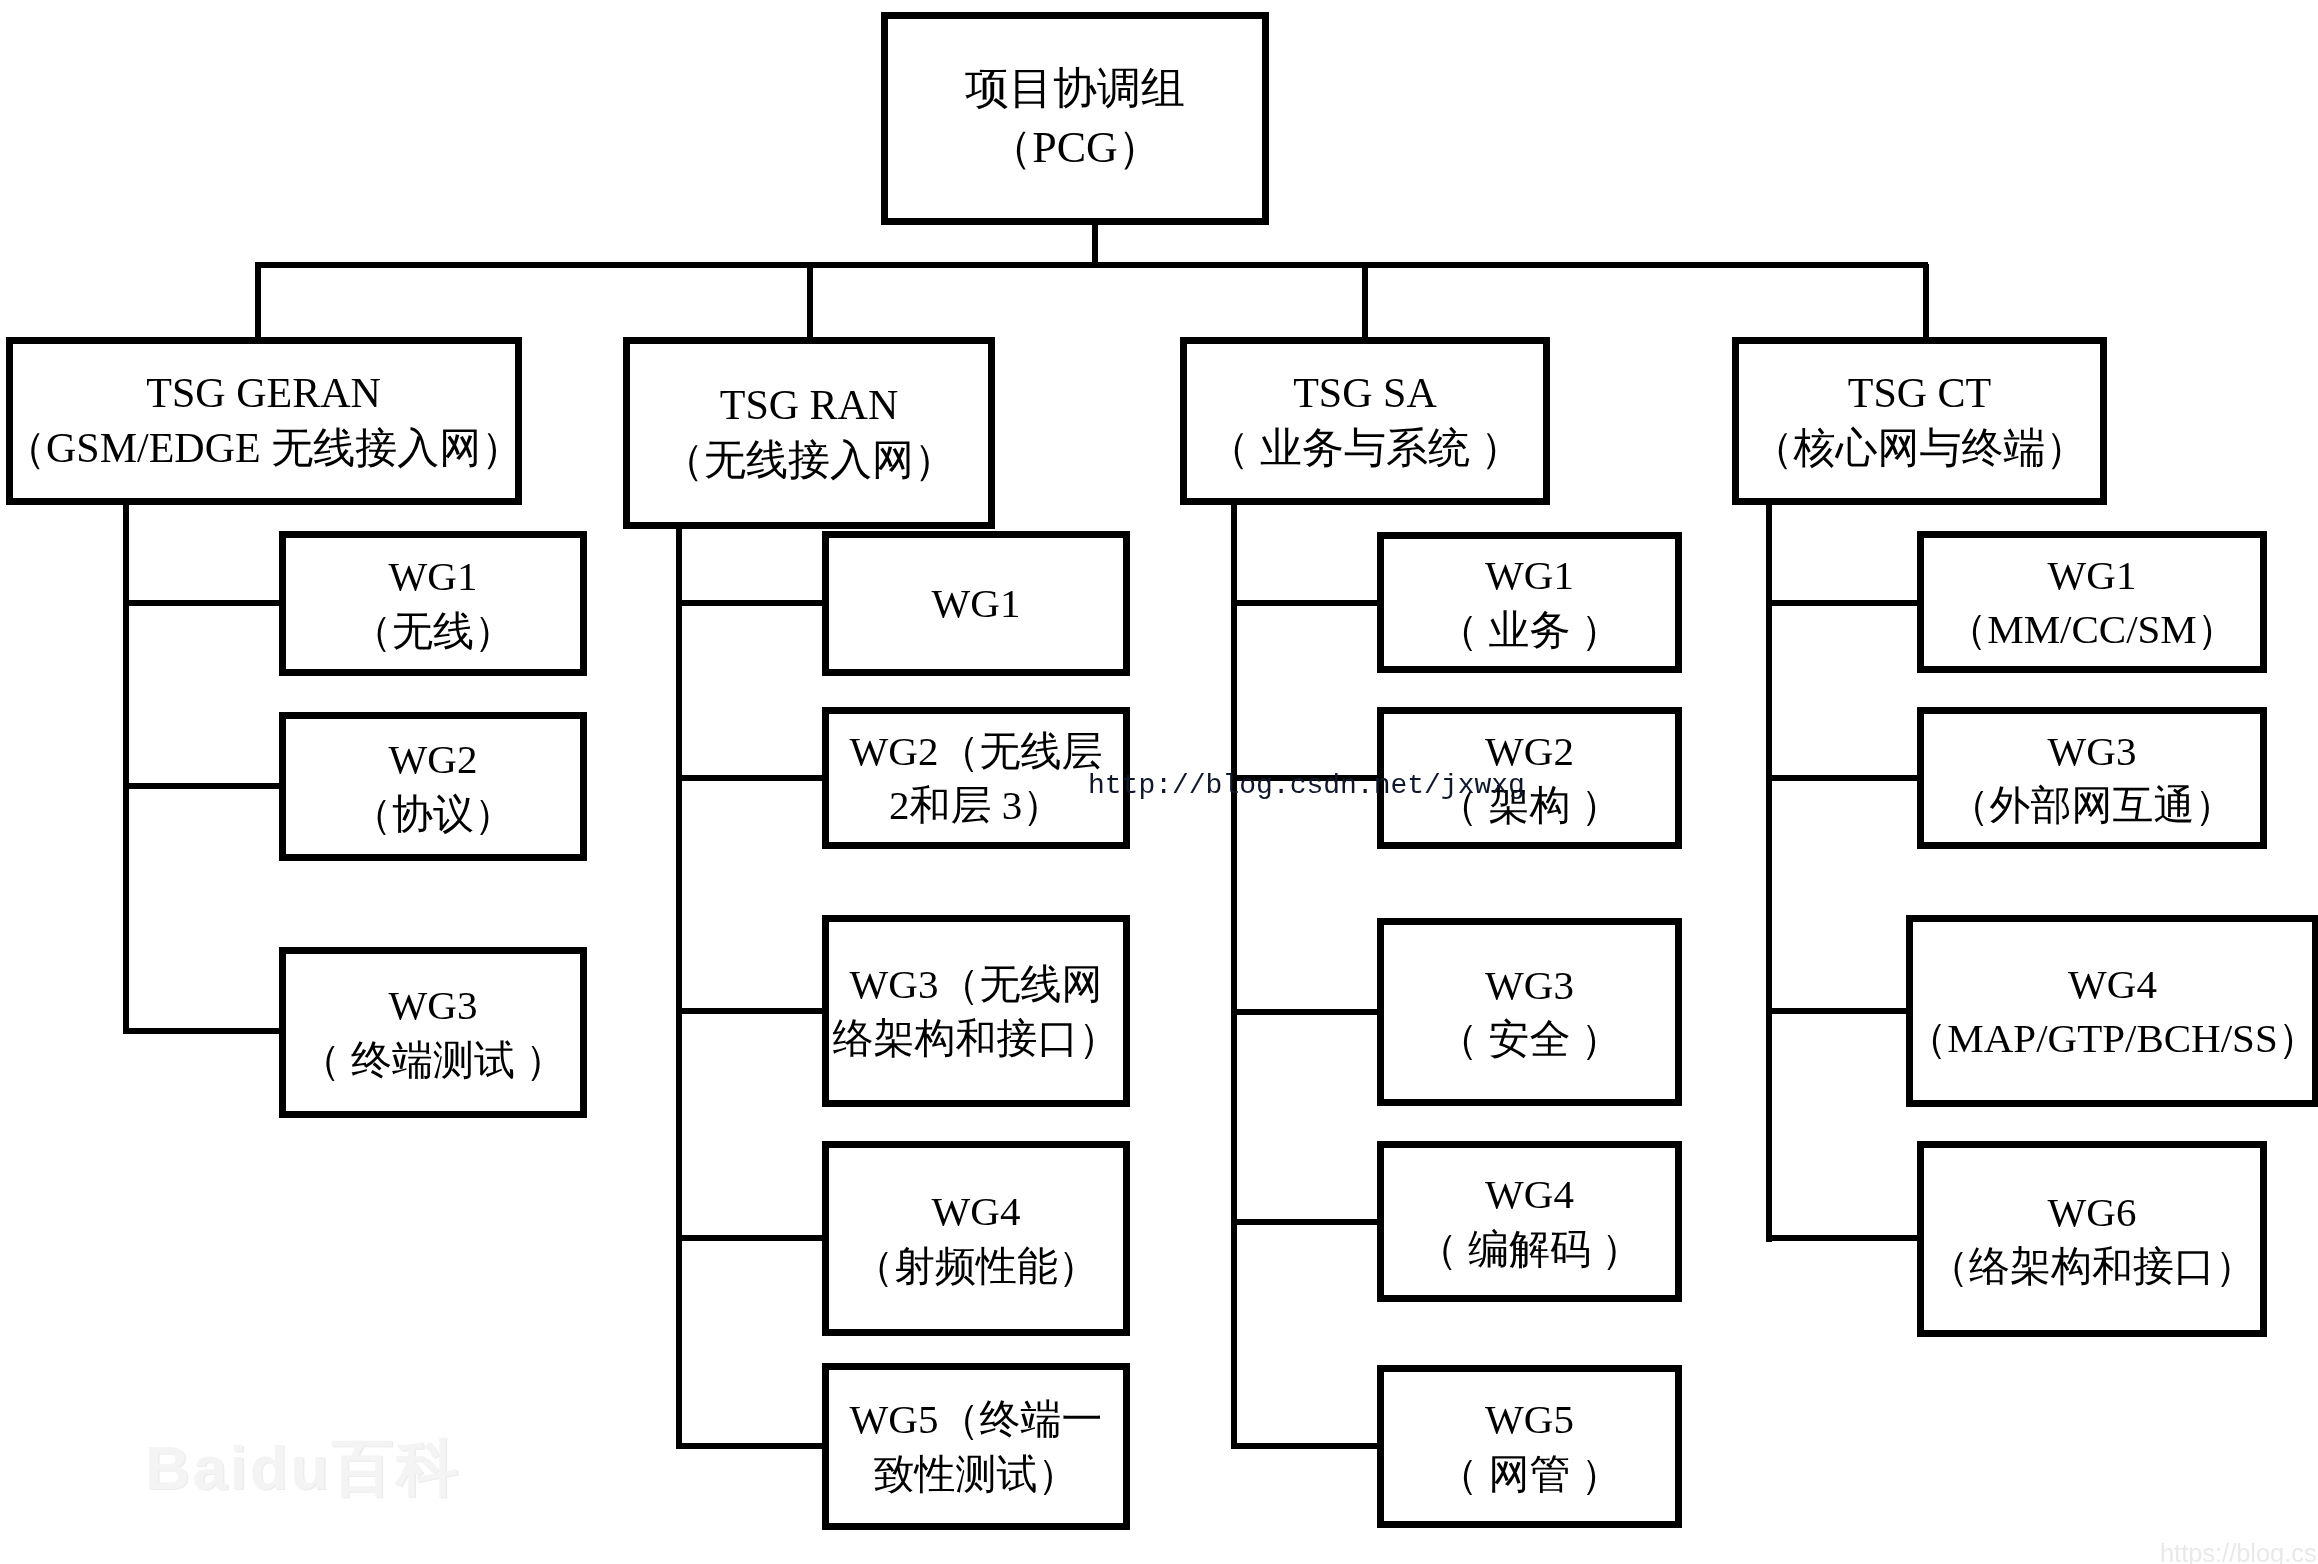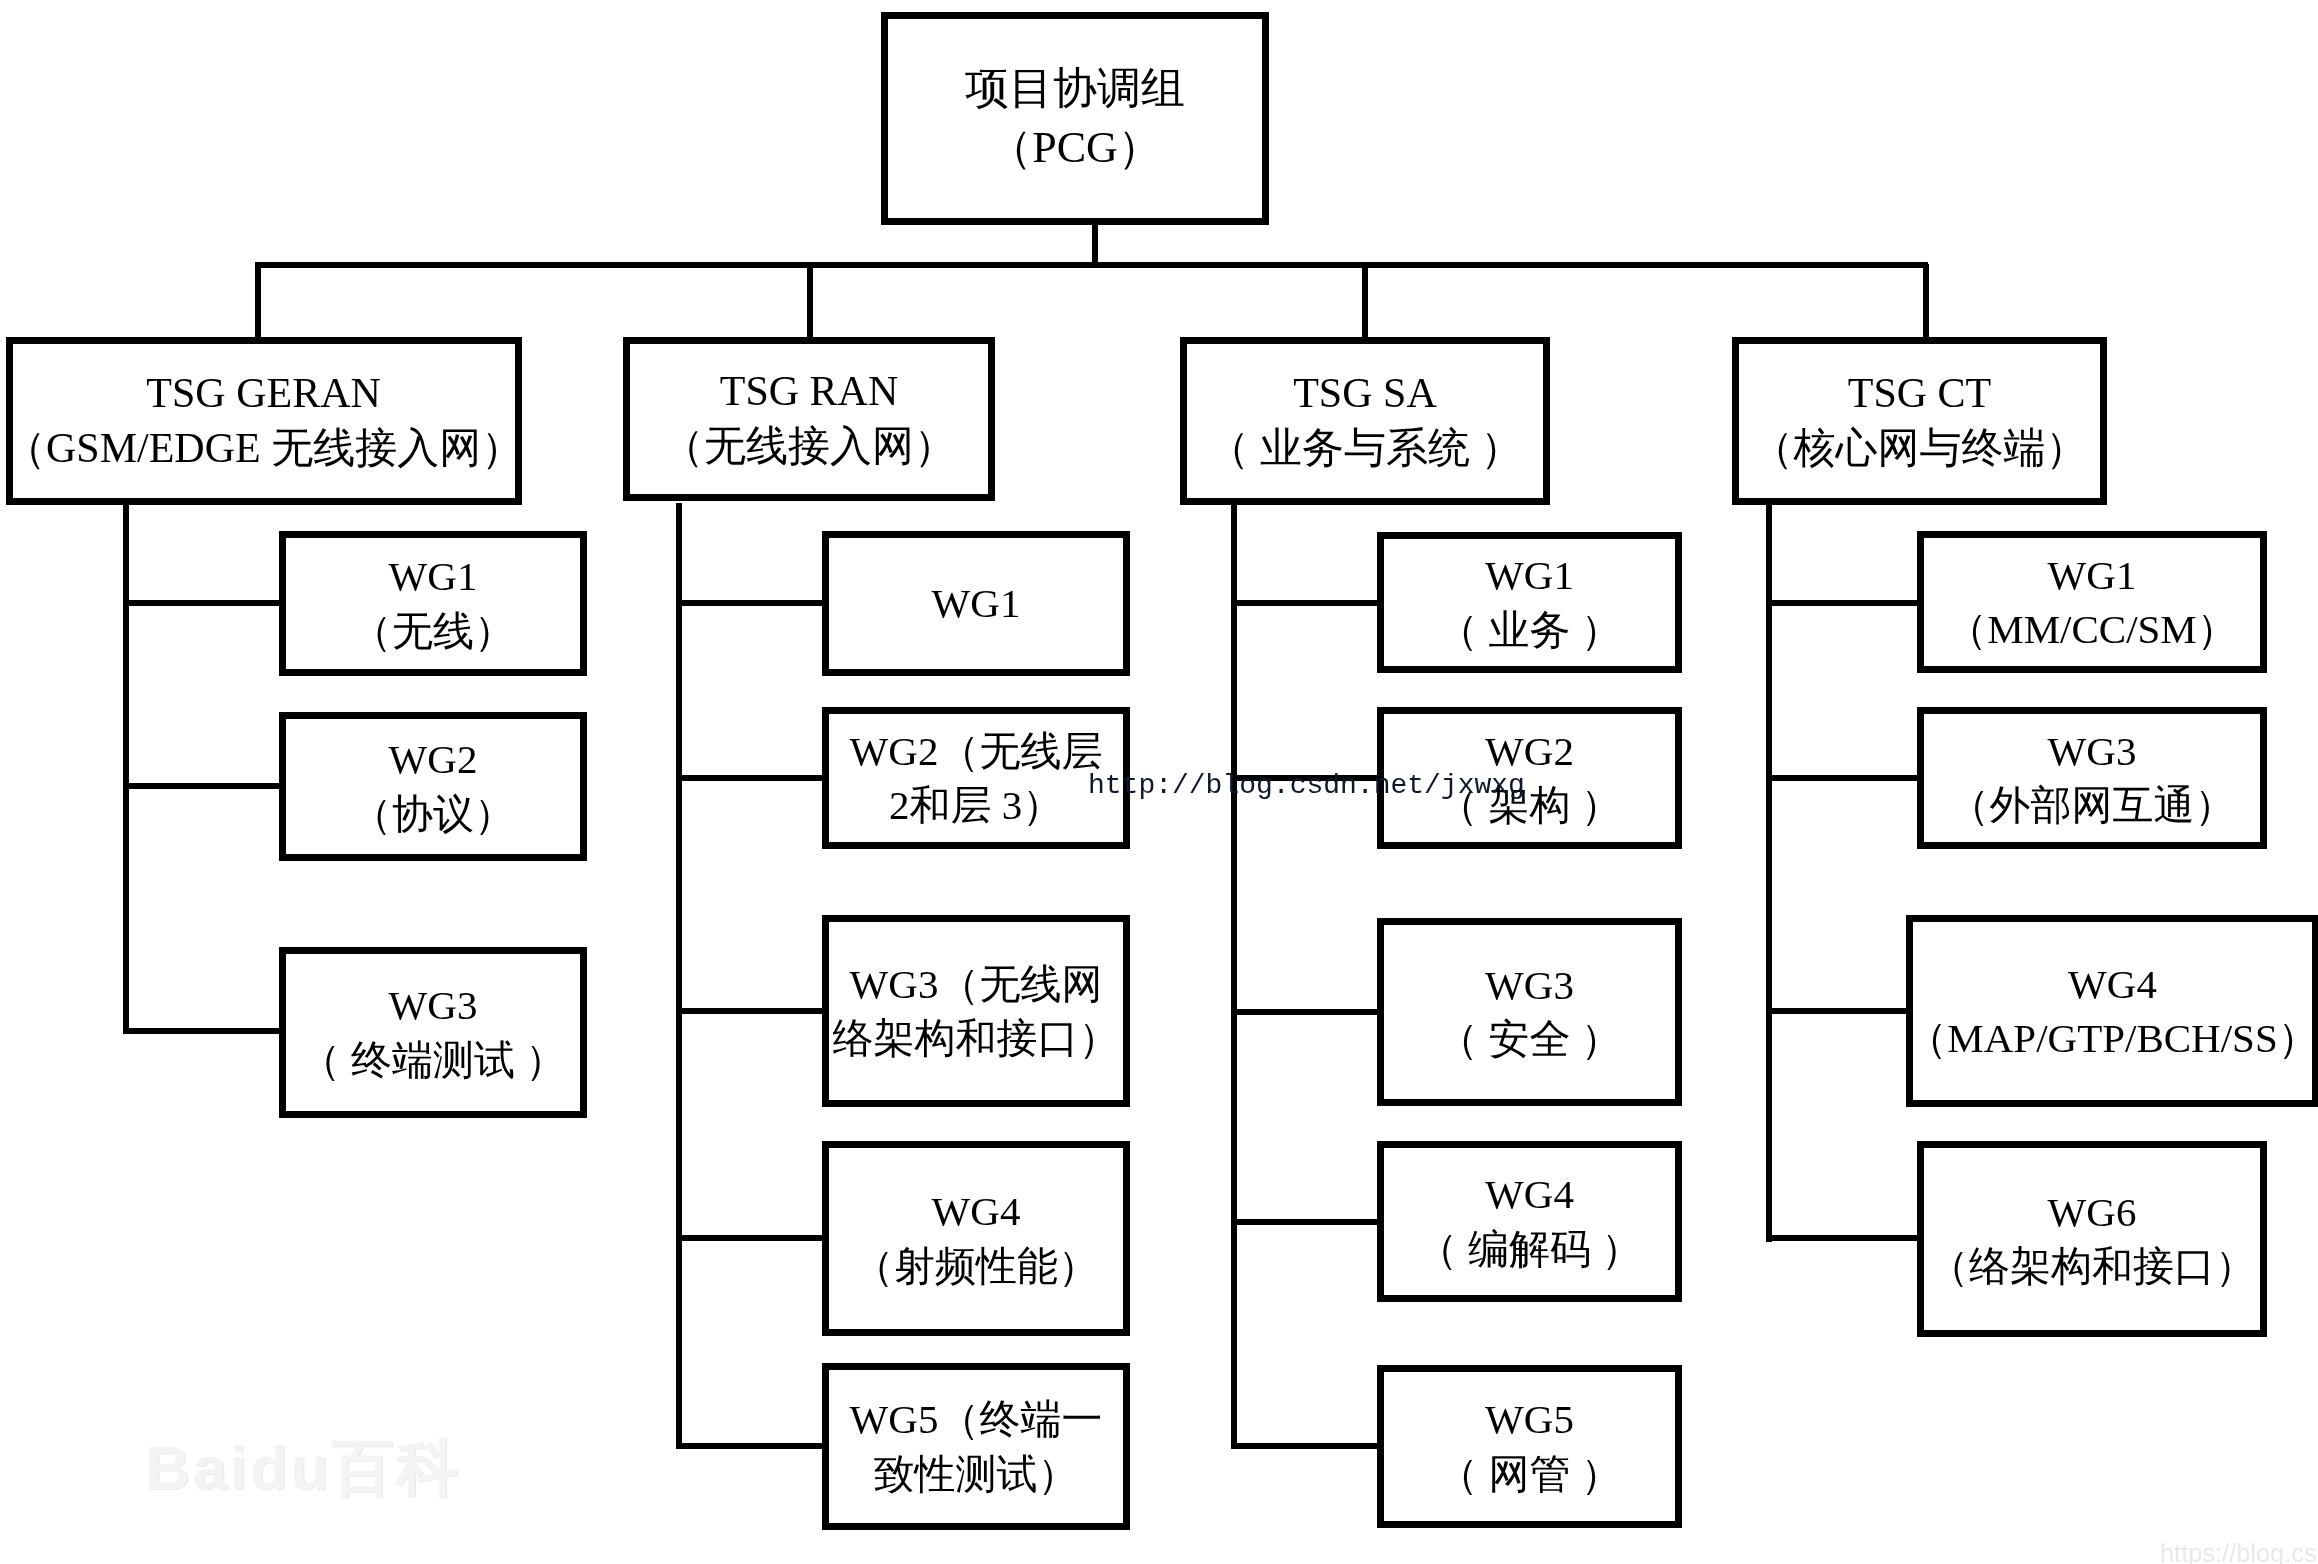--- a/index.html
+++ b/index.html
@@ -75,21 +75,21 @@
 
 <div class="box lv1" style="left:881px;top:12px;width:388px;height:213px;">
   <div class="l1">项目协调组</div>
   <div class="l2">（PCG）</div>
 </div>
 
 <div class="box lv2" style="left:5.6px;top:337px;width:516px;height:168px;">
   <div class="l1">TSG GERAN</div>
   <div class="l2">（GSM/EDGE 无线接入网）</div>
 </div>
-<div class="box lv2" style="left:623px;top:337px;width:372px;height:164px;">
+<div class="box lv2" style="left:623px;top:337px;width:372px;height:192px;">
   <div class="l1">TSG RAN</div>
   <div class="l2">（无线接入网）</div>
 </div>
 <div class="box lv2" style="left:1180px;top:337px;width:370px;height:168px;">
   <div class="l1">TSG SA</div>
   <div class="l2">（ 业务与系统 ）</div>
 </div>
 <div class="box lv2" style="left:1732px;top:337px;width:375px;height:168px;">
   <div class="l1">TSG CT</div>
   <div class="l2">（核心网与终端）</div>

